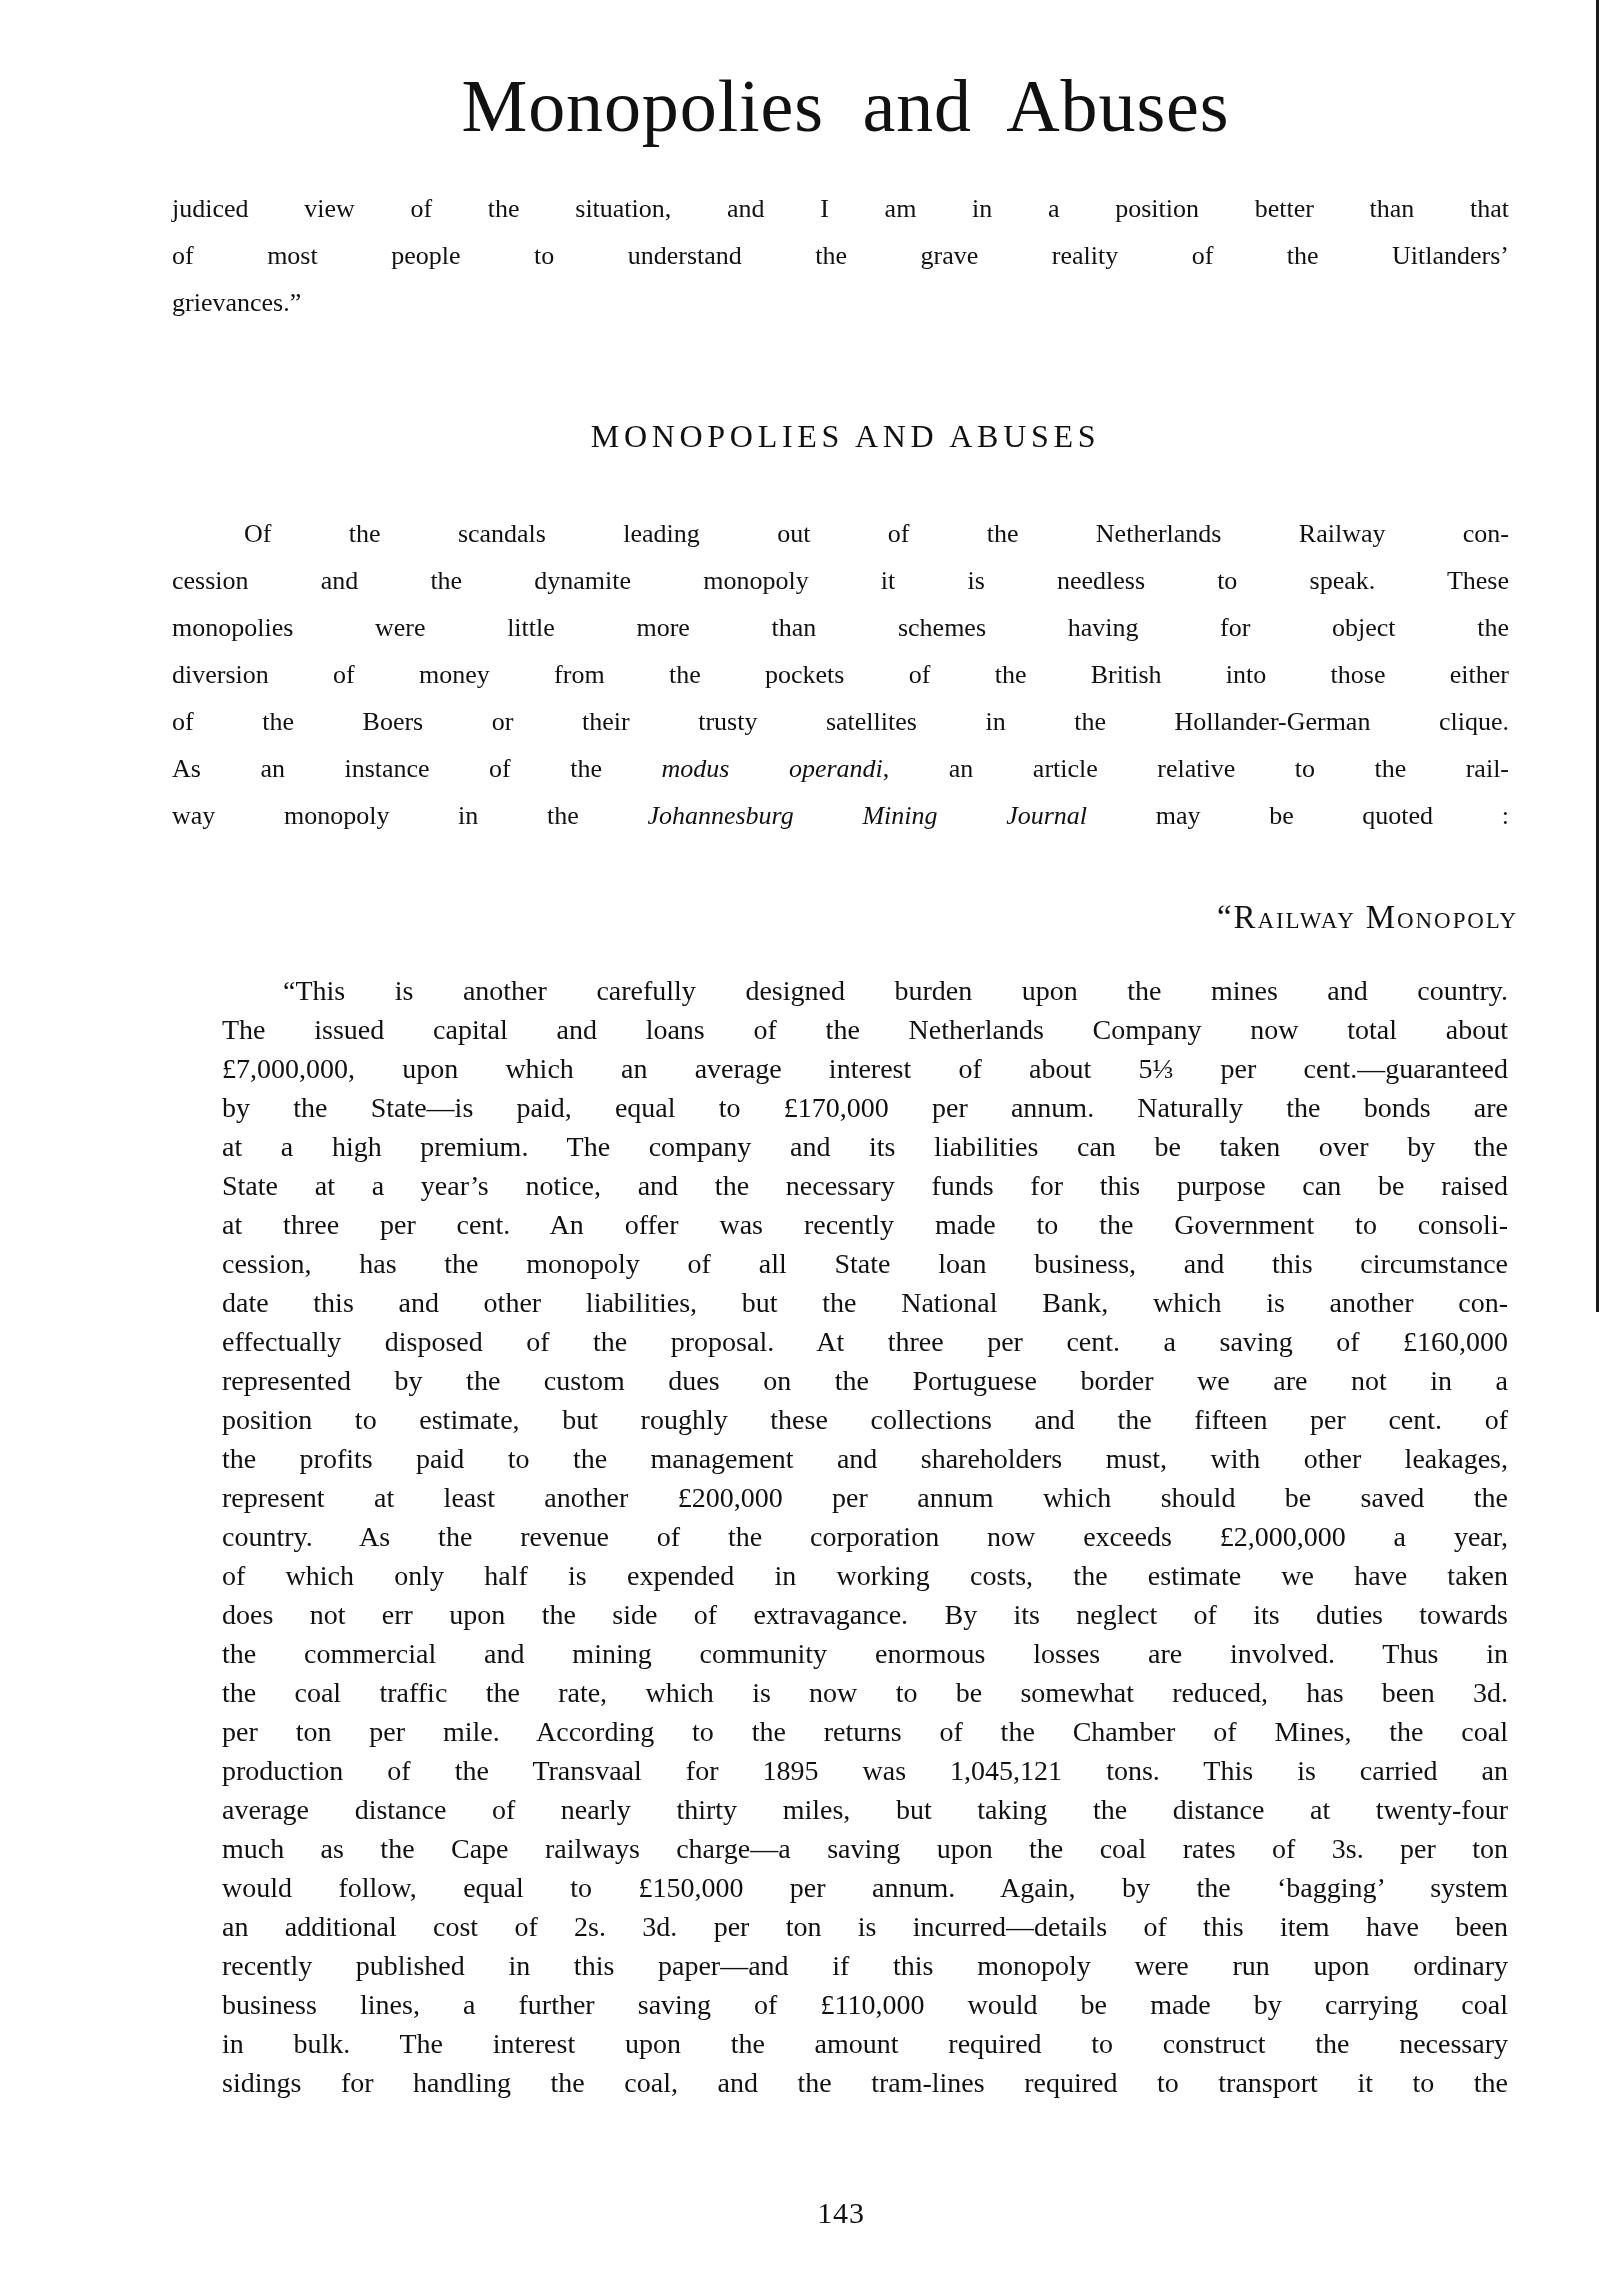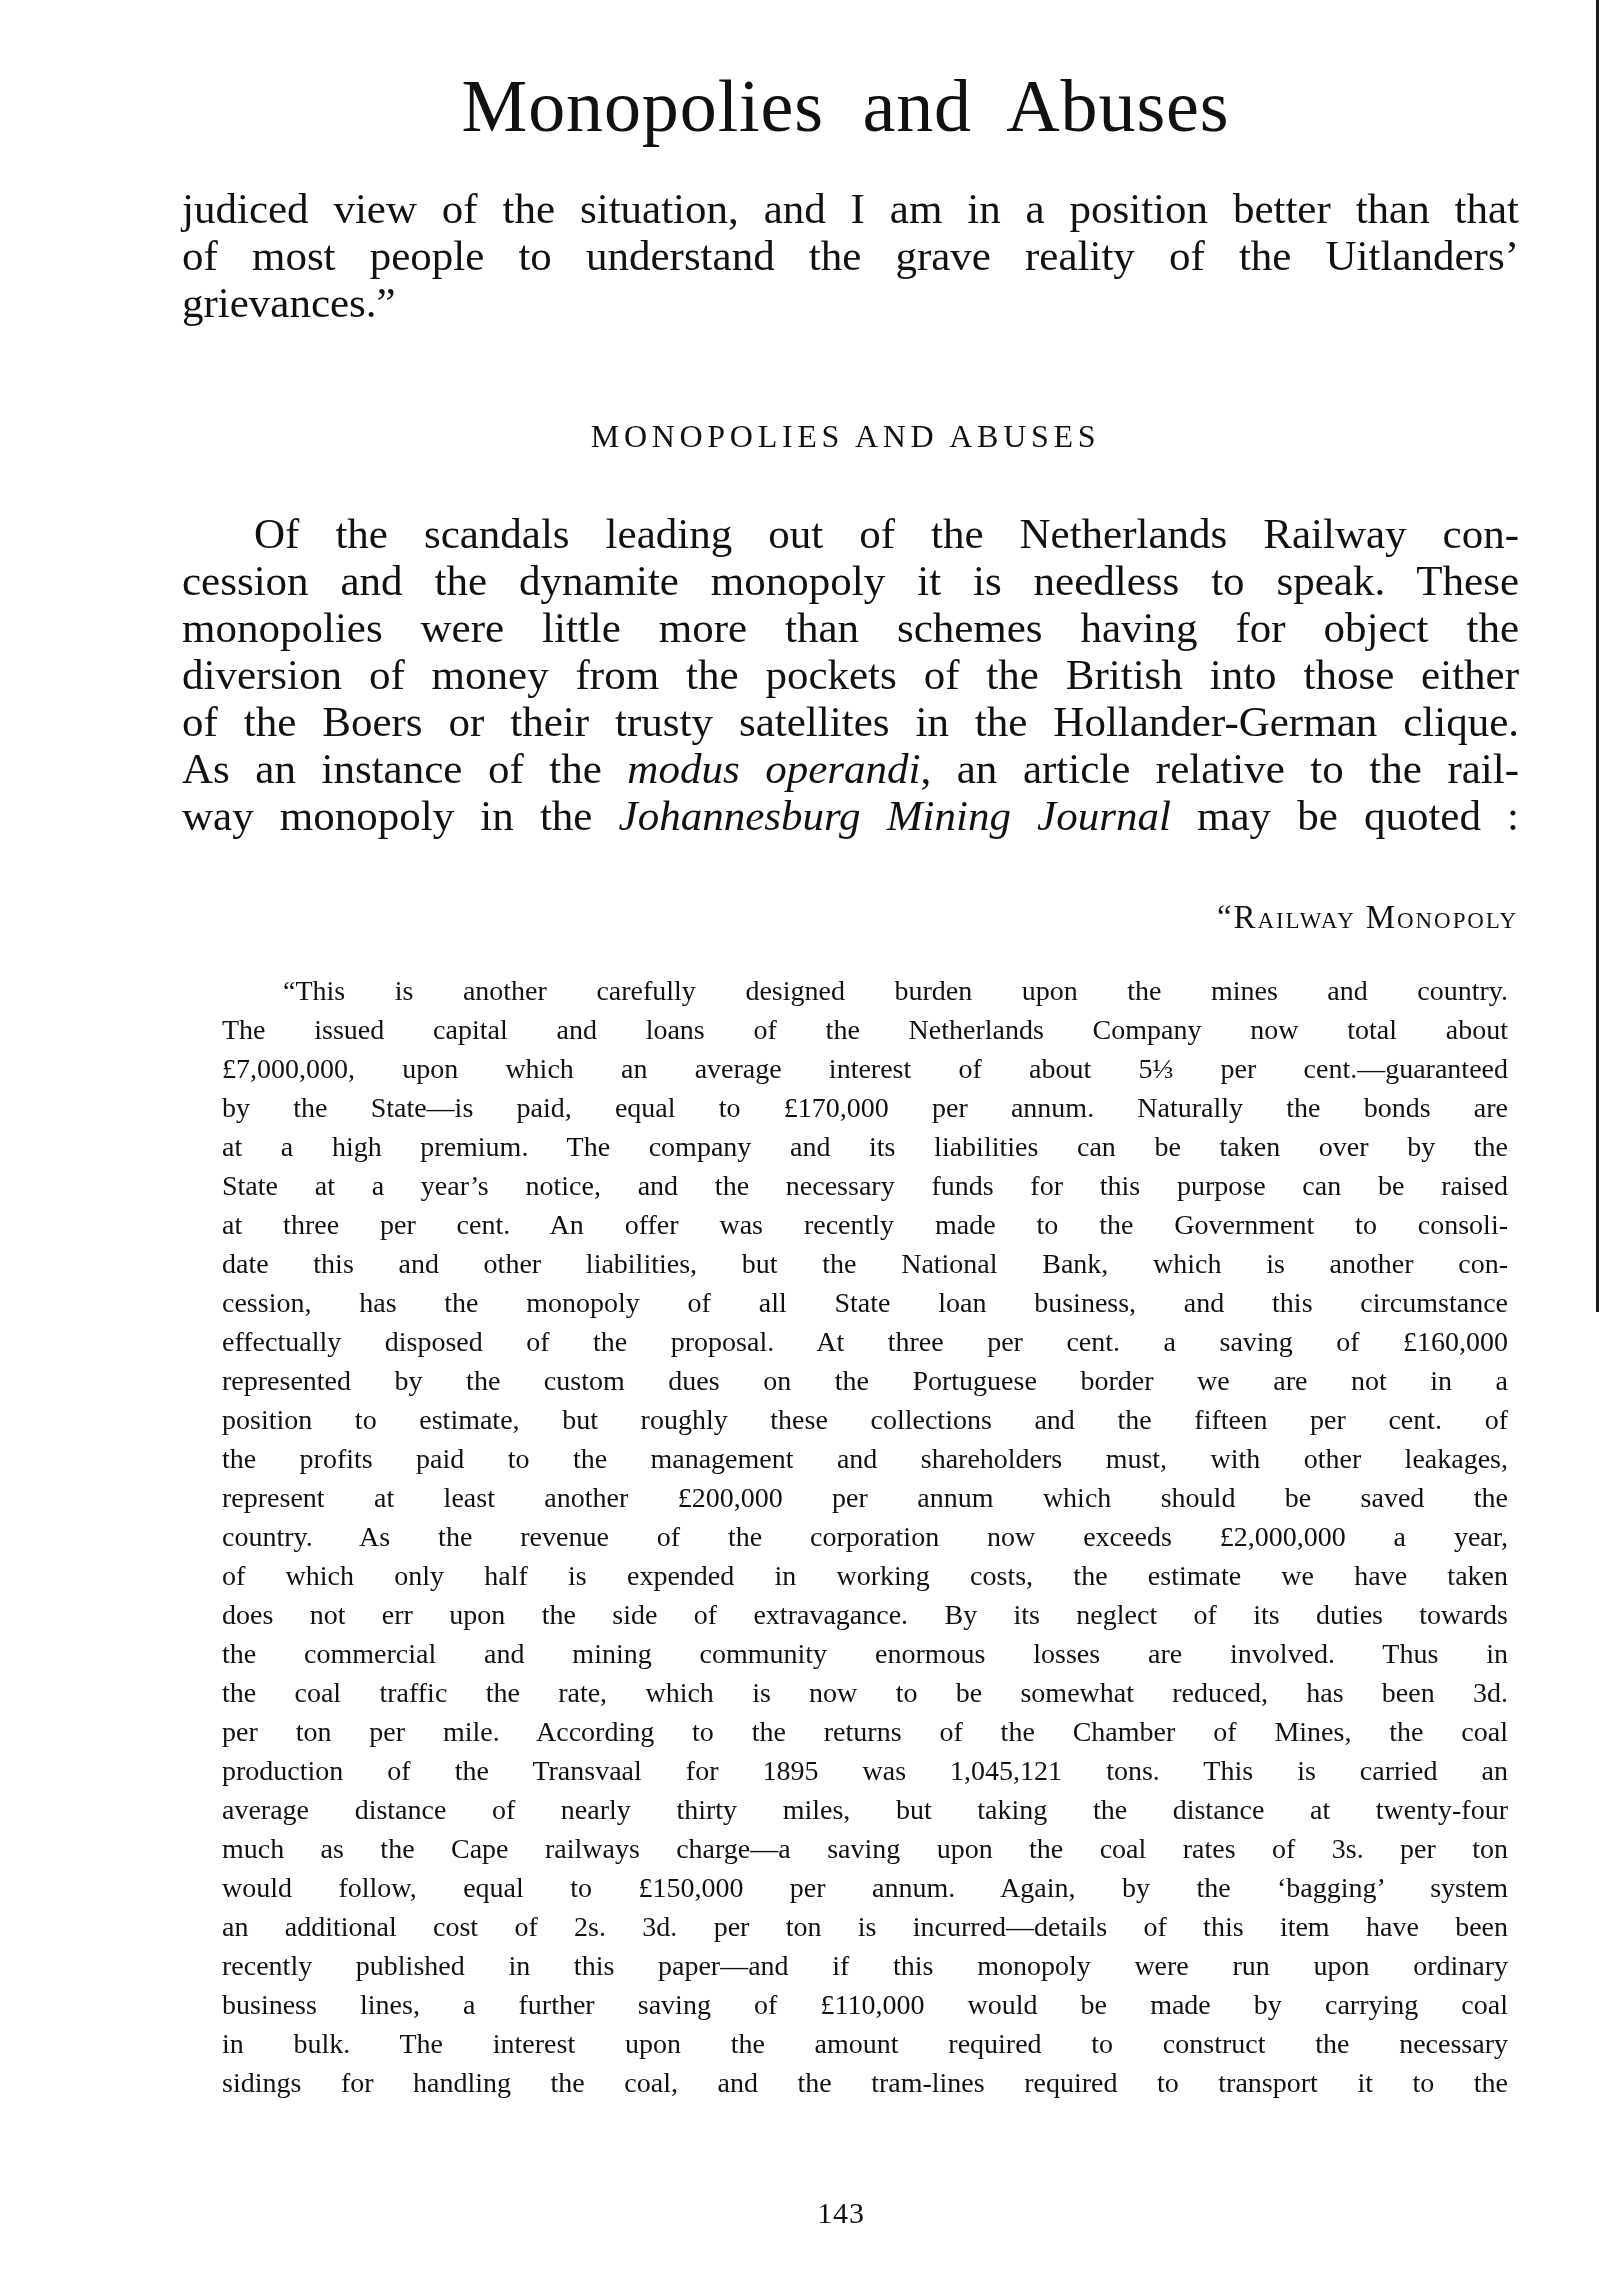--- a/index.html
+++ b/index.html
@@ -2,21 +2,21 @@
 <html style="font-size:15px"><head>
 <meta charset="utf-8">
 <style>
   html, body { margin: 0; padding: 0; background: #ffffff; }
   body { width: 1617px; height: 2292px; position: relative; overflow: hidden;
          font-family: "Liberation Serif", "DejaVu Serif", serif; color: #111111; }
   .abs { position: absolute; }
   .rule { position: absolute; left: 1596px; top: 0; width: 2.8px; height: 1312px; background: #1a1a1a; }
   .title { left: 173px; width: 1345px; top: 69px; font-size: 74px; line-height: 74px;
            text-align: center; letter-spacing: 0.9px; word-spacing: 19px; color: #111; }
-  .para { left: 182px; width: 1337px; font-size: 43px; line-height: 47px; font-family: Liberation Serif, serif; }
+  .para { left: 172px; width: 1337px; font-size: 26px; line-height: 47px; font-family: Liberation Serif, serif; }
   .para .ln { height: 47px; text-align: justify; text-align-last: justify; white-space: normal; }
   .para .ln.last { text-align-last: left; }
   .para .ln.indent { padding-left: 72px; }
   .heading { left: 173px; width: 1345px; top: 418px; font-size: 32px; line-height: 37px;
              text-align: center; letter-spacing: 4.7px; }
   .subhead { left: 173px; width: 1345px; top: 899px; font-size: 33px; line-height: 37px;
              text-align: right; font-variant: small-caps; letter-spacing: 1.9px; }
   .quote { left: 178px; width: 1330px; top: 971px; font-size: 28px; line-height: 39px; }
   .quote .ln { height: 39px; text-align: justify; text-align-last: justify; margin-left: 44px; }
   .quote .ln.indent { padding-left: 61px; }
@@ -52,22 +52,22 @@
 <div class="abs subhead">“Railway Monopoly</div>
 
 <div class="abs quote">
   <div class="ln indent">“This is another carefully designed burden upon the mines and country.</div>
   <div class="ln">The issued capital and loans of the Netherlands Company now total about</div>
   <div class="ln">£7,000,000, upon which an average interest of about 5⅓ per cent.—guaranteed</div>
   <div class="ln">by the State—is paid, equal to £170,000 per annum.  Naturally the bonds are</div>
   <div class="ln">at a high premium.  The company and its liabilities can be taken over by the</div>
   <div class="ln">State at a year’s notice, and the necessary funds for this purpose can be raised</div>
   <div class="ln">at three per cent.  An offer was recently made to the Government to consoli-</div>
+  <div class="ln">cession, has the monopoly of all State loan business, and this circumstance</div>
   <div class="ln">date this and other liabilities, but the National Bank, which is another con-</div>
-  <div class="ln">cession, has the monopoly of all State loan business, and this circumstance</div>
   <div class="ln">effectually disposed of the proposal.  At three per cent. a saving of £160,000</div>
   <div class="ln">represented by the custom dues on the Portuguese border we are not in a</div>
   <div class="ln">position to estimate, but roughly these collections and the fifteen per cent. of</div>
   <div class="ln">the profits paid to the management and shareholders must, with other leakages,</div>
   <div class="ln">represent at least another £200,000 per annum which should be saved the</div>
   <div class="ln">country.  As the revenue of the corporation now exceeds £2,000,000 a year,</div>
   <div class="ln">of which only half is expended in working costs, the estimate we have taken</div>
   <div class="ln">does not err upon the side of extravagance.  By its neglect of its duties towards</div>
   <div class="ln">the commercial and mining community enormous losses are involved.  Thus in</div>
   <div class="ln">the coal traffic the rate, which is now to be somewhat reduced, has been 3d.</div>

